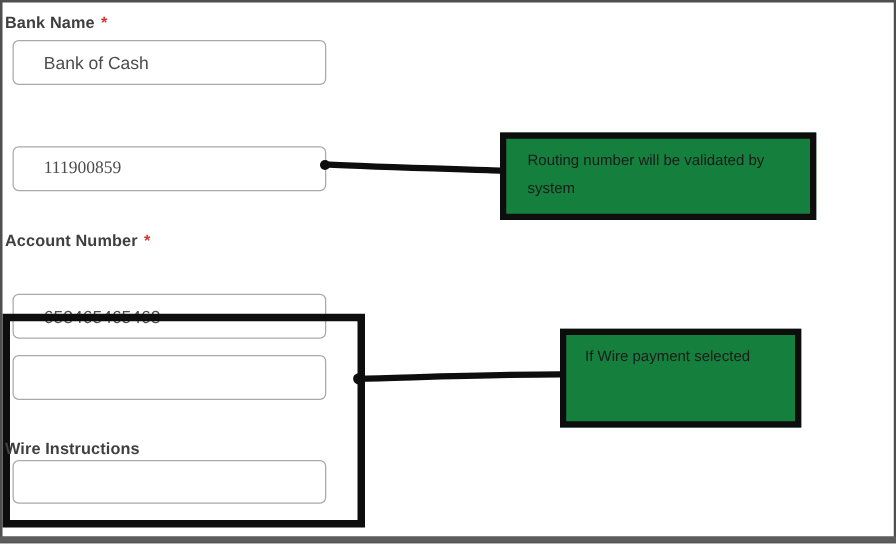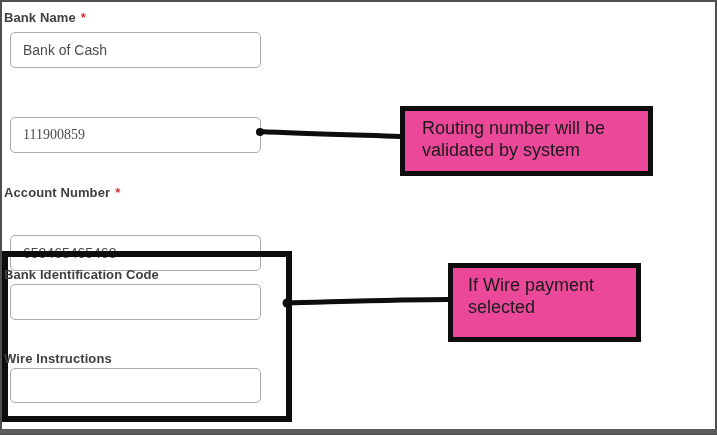--- a/index.html
+++ b/index.html
@@ -45,43 +45,43 @@
     font-weight: 700;
   }
   .text-input {
     position: absolute;
     left: 10px;
     width: 251px;
     height: 36px;
     border: 1px solid #a6a9ad;
     border-radius: 5px;
     background: #ffffff;
-    padding: 0 12px;
+    padding: 0 24px;
     font-family: "Liberation Sans", sans-serif;
     font-size: 14px;
     color: #4c4c4c;
     outline: none;
   }
 
   .wire-rect {
     position: absolute;
     left: 2px;
     top: 251px;
     width: 290px;
     height: 171px;
     border: 6px solid #0d0d0d;
     background: transparent;
     pointer-events: none;
   }
 
   .callout {
     position: absolute;
     border: 5px solid #0d0d0d;
-    background: #ec4899;
-    font-size: 18px;
+    background: #15803d;
+    font-size: 12px;
     line-height: 22px;
     color: #1a1a1a;
     z-index: 5;
   }
   .callout-routing {
     left: 400px;
     top: 106px;
     width: 253px;
     height: 70px;
     padding: 6px 10px 0 17px;
@@ -112,21 +112,20 @@
   <div class="field-label" style="top:10px"><span>Bank Name</span><span class="required-marker">*</span></div>
   <input class="text-input" style="top: 32px;" type="text" value="Bank of Cash">
 
   <input class="text-input" style="top: 117px; font-family: Liberation Serif, serif;" type="text" value="111900859">
 
   <div class="field-label" style="top:185px"><span>Account Number</span><span class="required-marker">*</span></div>
   <input class="text-input" style="top: 201px; margin-top: 34px;" type="text" value="658465465468">
 
   <div class="wire-rect"></div>
 
-  <div class="field-label" style="top:267px"><span>Bank Identification Code</span></div>
   <input class="text-input" style="top: 284px;" type="text" value="">
 
   <div class="field-label" style="top:351px"><span>Wire Instructions</span></div>
   <input class="text-input" style="top: 368px; height: 35px;" type="text" value="">
 
   <svg class="annotation-lines" viewBox="0 0 717 435" xmlns="http://www.w3.org/2000/svg">
 
     <circle cx="260" cy="132" r="4" fill="#0d0d0d"></circle>
     <path d="M259,131.5 C300,133.5 355,135 400,136.5" stroke="#0d0d0d" stroke-width="5" fill="none" stroke-linecap="round"></path>
 

